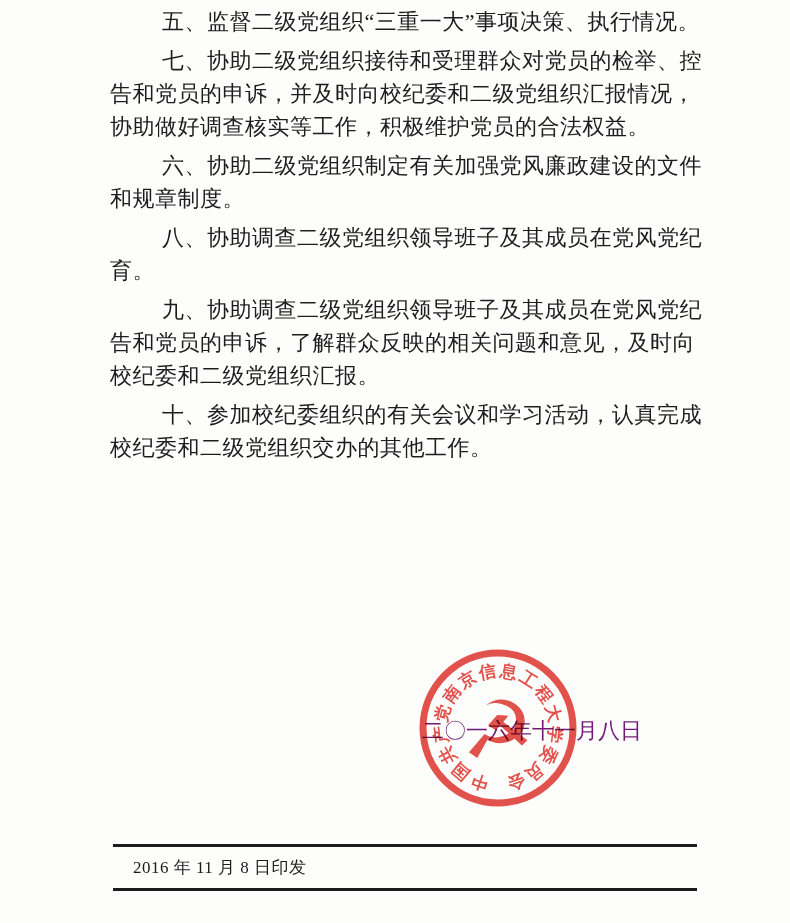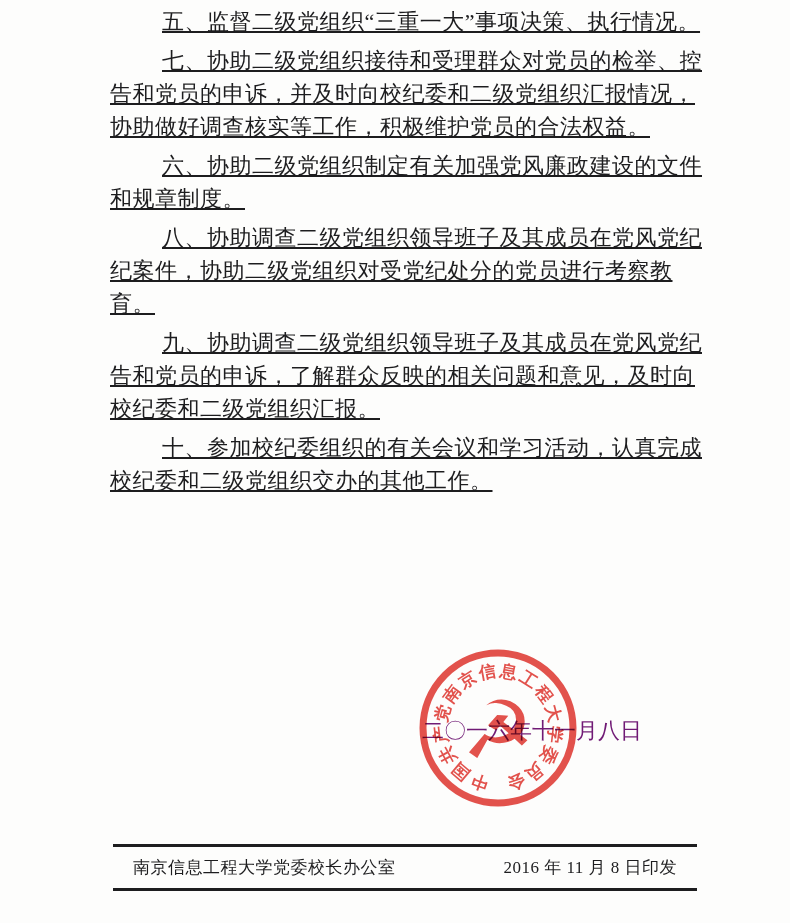--- a/index.html
+++ b/index.html
@@ -24,21 +24,20 @@
     width: 592px;
     font-size: 22px;
     letter-spacing: 0.5px;
   }
   .para { margin: 0 0 6px 0; }
   .para:last-child { margin-bottom: 9px; }
   .line {
     height: 33px;
     line-height: 33px;
     white-space: nowrap;
-    text-decoration: underline;
   }
   .line.indent { padding-left: 52px; }
   
   .date-line {
     position: absolute;
     left: 422px;
     top: 718px;
     font-size: 22px;
     letter-spacing: 0px;
     line-height: 26px;
@@ -113,21 +112,20 @@
         <div class="line indent">七、协助二级党组织接待和受理群众对党员的检举、控</div>
         <div class="line">告和党员的申诉，并及时向校纪委和二级党组织汇报情况，</div>
         <div class="line">协助做好调查核实等工作，积极维护党员的合法权益。</div>
       </div>
       <div class="para">
         <div class="line indent">六、协助二级党组织制定有关加强党风廉政建设的文件</div>
         <div class="line">和规章制度。</div>
       </div>
       <div class="para">
         <div class="line indent">八、协助调查二级党组织领导班子及其成员在党风党纪</div>
-        <div class="line">纪案件，协助二级党组织对受党纪处分的党员进行考察教</div>
         <div class="line">育。</div>
       </div>
       <div class="para">
         <div class="line indent">九、协助调查二级党组织领导班子及其成员在党风党纪</div>
         <div class="line">告和党员的申诉，了解群众反映的相关问题和意见，及时向</div>
         <div class="line">校纪委和二级党组织汇报。</div>
       </div>
       <div class="para">
         <div class="line indent">十、参加校纪委组织的有关会议和学习活动，认真完成</div>
         <div class="line">校纪委和二级党组织交办的其他工作。</div>
@@ -155,19 +153,18 @@
         <text x="142.62224763922262" y="92.55141757809335" transform="rotate(96.59999999999997 142.62224763922262 92.55141757809335)" class="seal-char">学</text>
         <text x="136.29684219841016" y="112.81842025303183" transform="rotate(118.06666666666666 136.29684219841016 112.81842025303183)" class="seal-char">委</text>
         <text x="122.99331647479758" y="129.36466921579674" transform="rotate(139.5333333333333 122.99331647479758 129.36466921579674)" class="seal-char">员</text>
         <text x="104.55738480405795" y="139.89455880916105" transform="rotate(161 104.55738480405795 139.89455880916105)" class="seal-char">会</text>
       </g>
   </svg>
 
   <div class="footer">
     <div class="rule"></div>
     <div class="footer-row">
-      <span>南京信息工程大学党委校长办公室</span>
       <span>2016 年 11 月 8 日印发</span>
     </div>
     <div class="rule"></div>
   </div>
 
 </div>
 
 </body></html>

